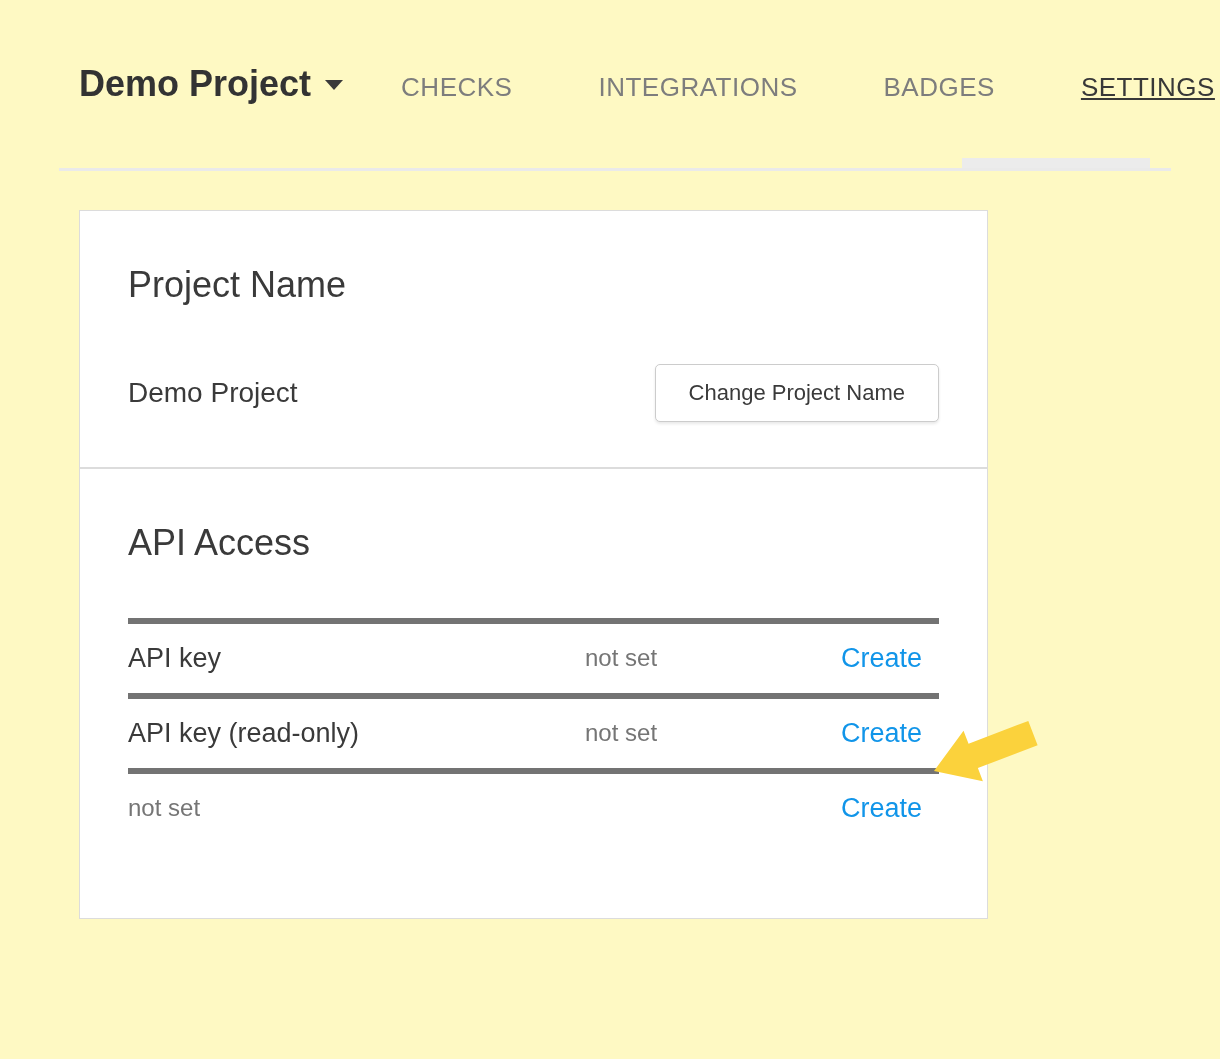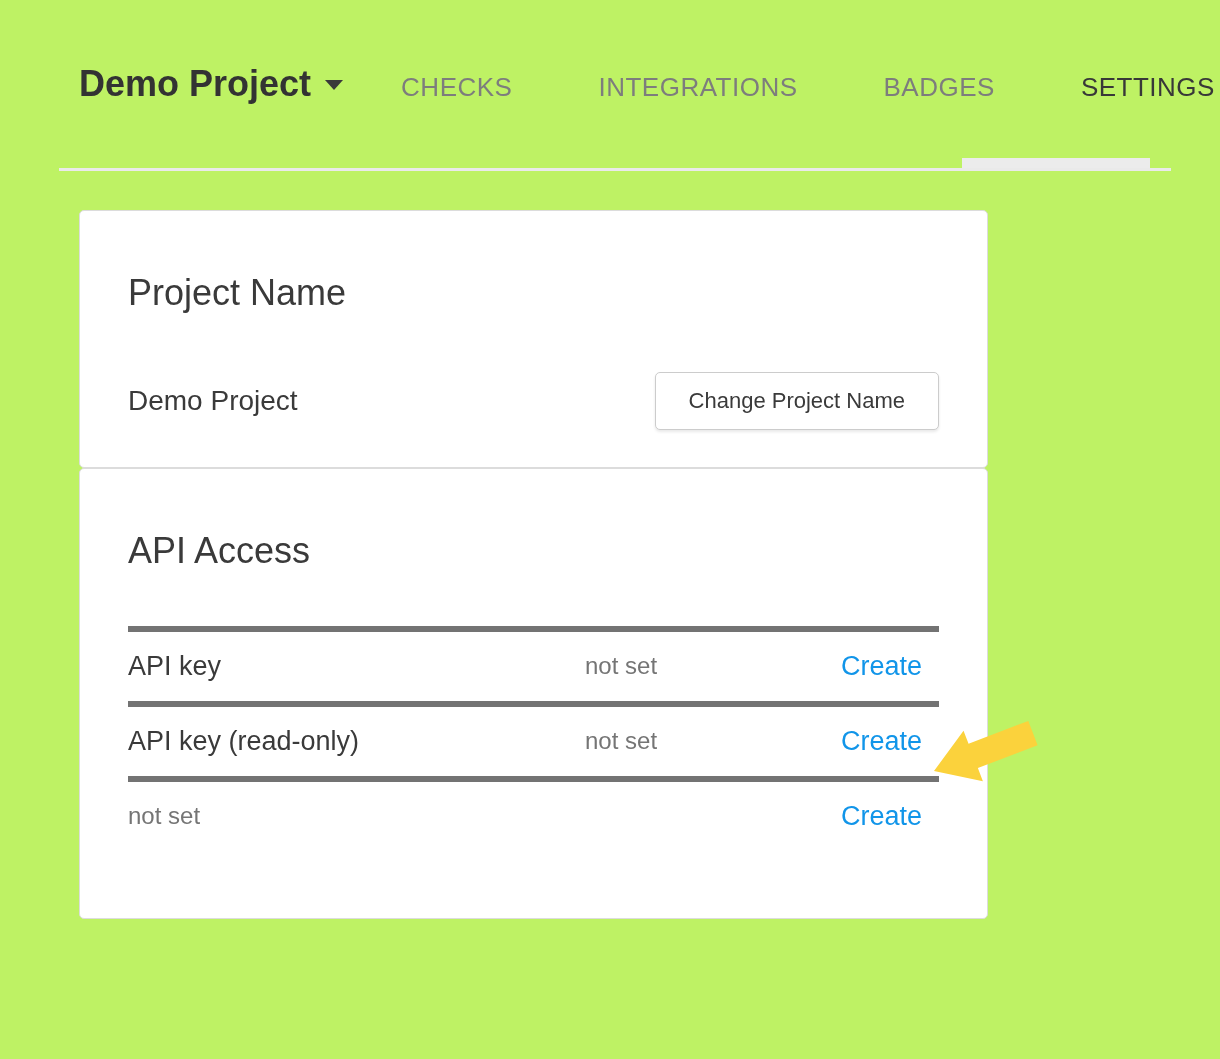--- a/index.html
+++ b/index.html
@@ -1,33 +1,33 @@
 <!DOCTYPE html>
 <html><head>
 <meta charset="utf-8">
 <style>
   html,body { margin:0; padding:0; background:#fff; }
   body { width:1220px; height:1059px; font-family:"Liberation Sans", sans-serif; color:#333; }
-  .page { position:relative; width:1220px; height:1059px; overflow:hidden; background:#bef264; }
+  .page { position:relative; width:1220px; height:1059px; overflow:hidden; background:#fef9c3; }
 
   
   .topbar { display:flex; align-items:baseline; gap:58px; padding:66px 0 0 79px; }
   .brand { font-size:36px; font-weight:bold; color:#333; line-height:1; white-space:nowrap; cursor:pointer; }
   .caret { display:inline-block; width:0; height:0;
            border-left:9px solid transparent; border-right:9px solid transparent;
            border-top:10px solid #3a3a3a; margin-left:14px; vertical-align:6px; }
   .tab { font-size:26px; line-height:1; color:#7d7d7d; letter-spacing:0.5px; cursor:pointer; white-space:nowrap; }
-  .tab.active { color:#383838; }
+  .tab.active { color:#383838;text-decoration:underline; }
 
   .tab-highlight { position:absolute; left:962px; top:158px; width:188px; height:13px; background:#ececec; }
   .header-rule { position:absolute; left:59px; top:168px; width:1112px; height:3px; background:#eaeaea; }
 
   
   .card { box-sizing:border-box; position:relative; width:909px; margin-left:79px;
-          background:#fff; border:1px solid #dcdcdc; border-radius:5px; padding:16px 48px; }
+          background:#fff; border:1px solid #dcdcdc; border-radius:0; padding:8px 48px; }
   .card-project { margin-top:108px; height:258px; }
   .card-api { height:451px; }
   .card h2 { font-size:36px; font-weight:normal; color:#3a3a3a; margin:46px 0 0 0; line-height:1.1; }
 
   .pn-row { display:flex; justify-content:space-between; align-items:center; margin-top:59px; }
   .current-name { font-size:28px; color:#3a3a3a; }
   .btn { font-family:inherit; font-size:22px; color:#3a3a3a; background:#fff;
          border:1px solid #ccc; border-radius:5px; padding:15px 33px;
          box-shadow:0 2px 3px rgba(0,0,0,0.09); cursor:pointer; }
 

